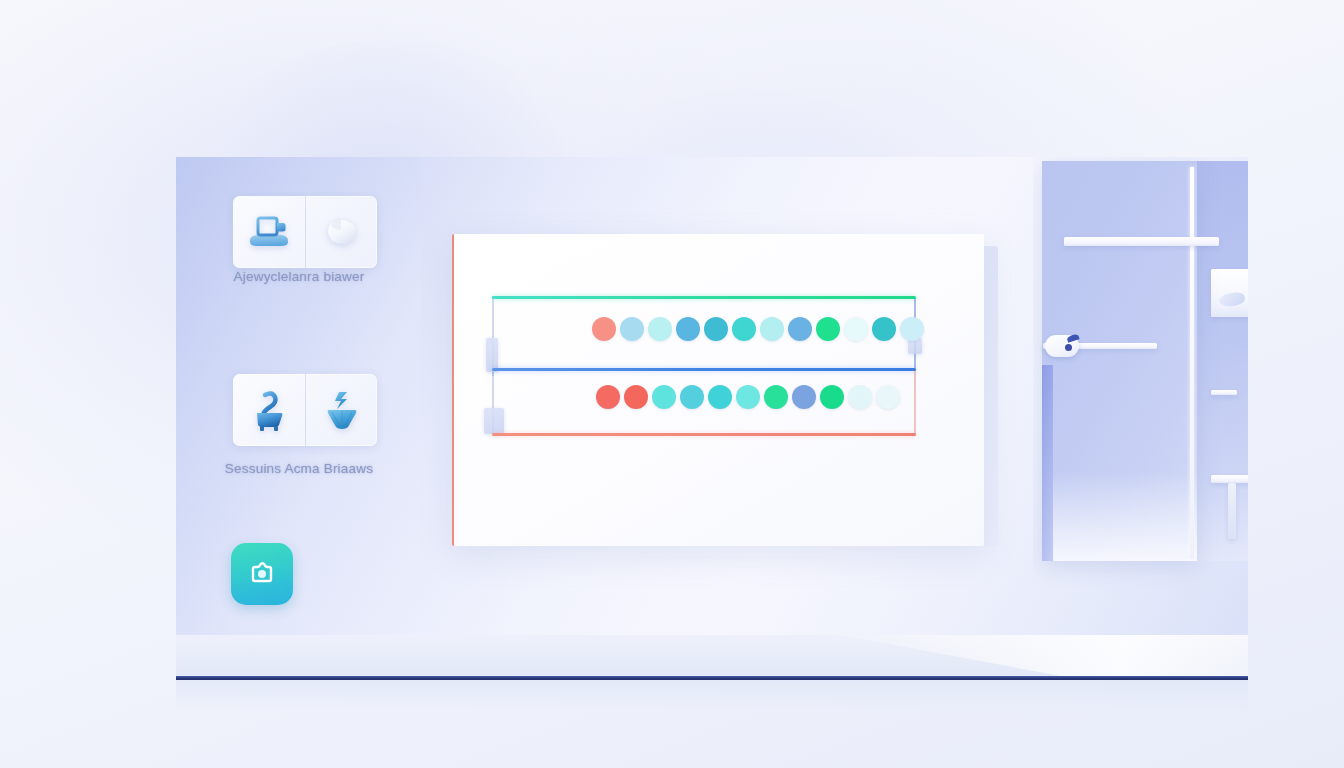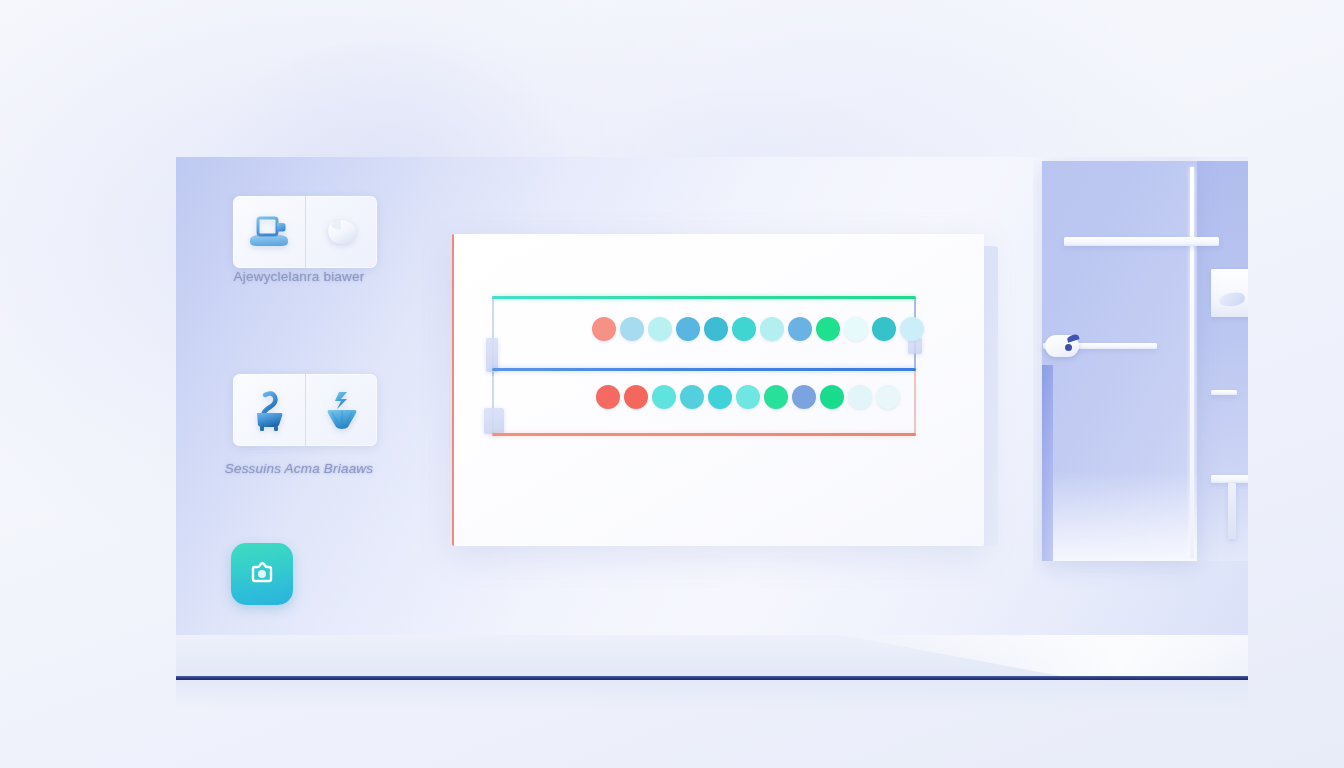--- a/index.html
+++ b/index.html
@@ -88,21 +88,21 @@
     left: 0; width: 246px;
     text-align: center;
     font-size: 13.5px;
     letter-spacing: 0.2px;
     color: #8e9ac6;
     text-shadow: 0 0 1.6px rgba(150,162,205,0.85), 0 0 4px rgba(190,199,230,0.75);
     filter: blur(0.55px);
     user-select: none;
   }
   .group-label.l1 { top: 112px; }
-  .group-label.l2 { top: 304px; font-style: italic; }
+  .group-label.l2 { top: 304px; }
 
   #app-icon {
     position: absolute;
     left: 55px; top: 386px;
     width: 62px; height: 62px;
     border-radius: 15px;
     background: linear-gradient(170deg, #3fdcc0 0%, #35cfcb 38%, #2fbfd8 70%, #29b4dd 100%);
     box-shadow: 0 4px 12px rgba(60,150,190,0.30);
     display: flex; align-items: center; justify-content: center;
   }

